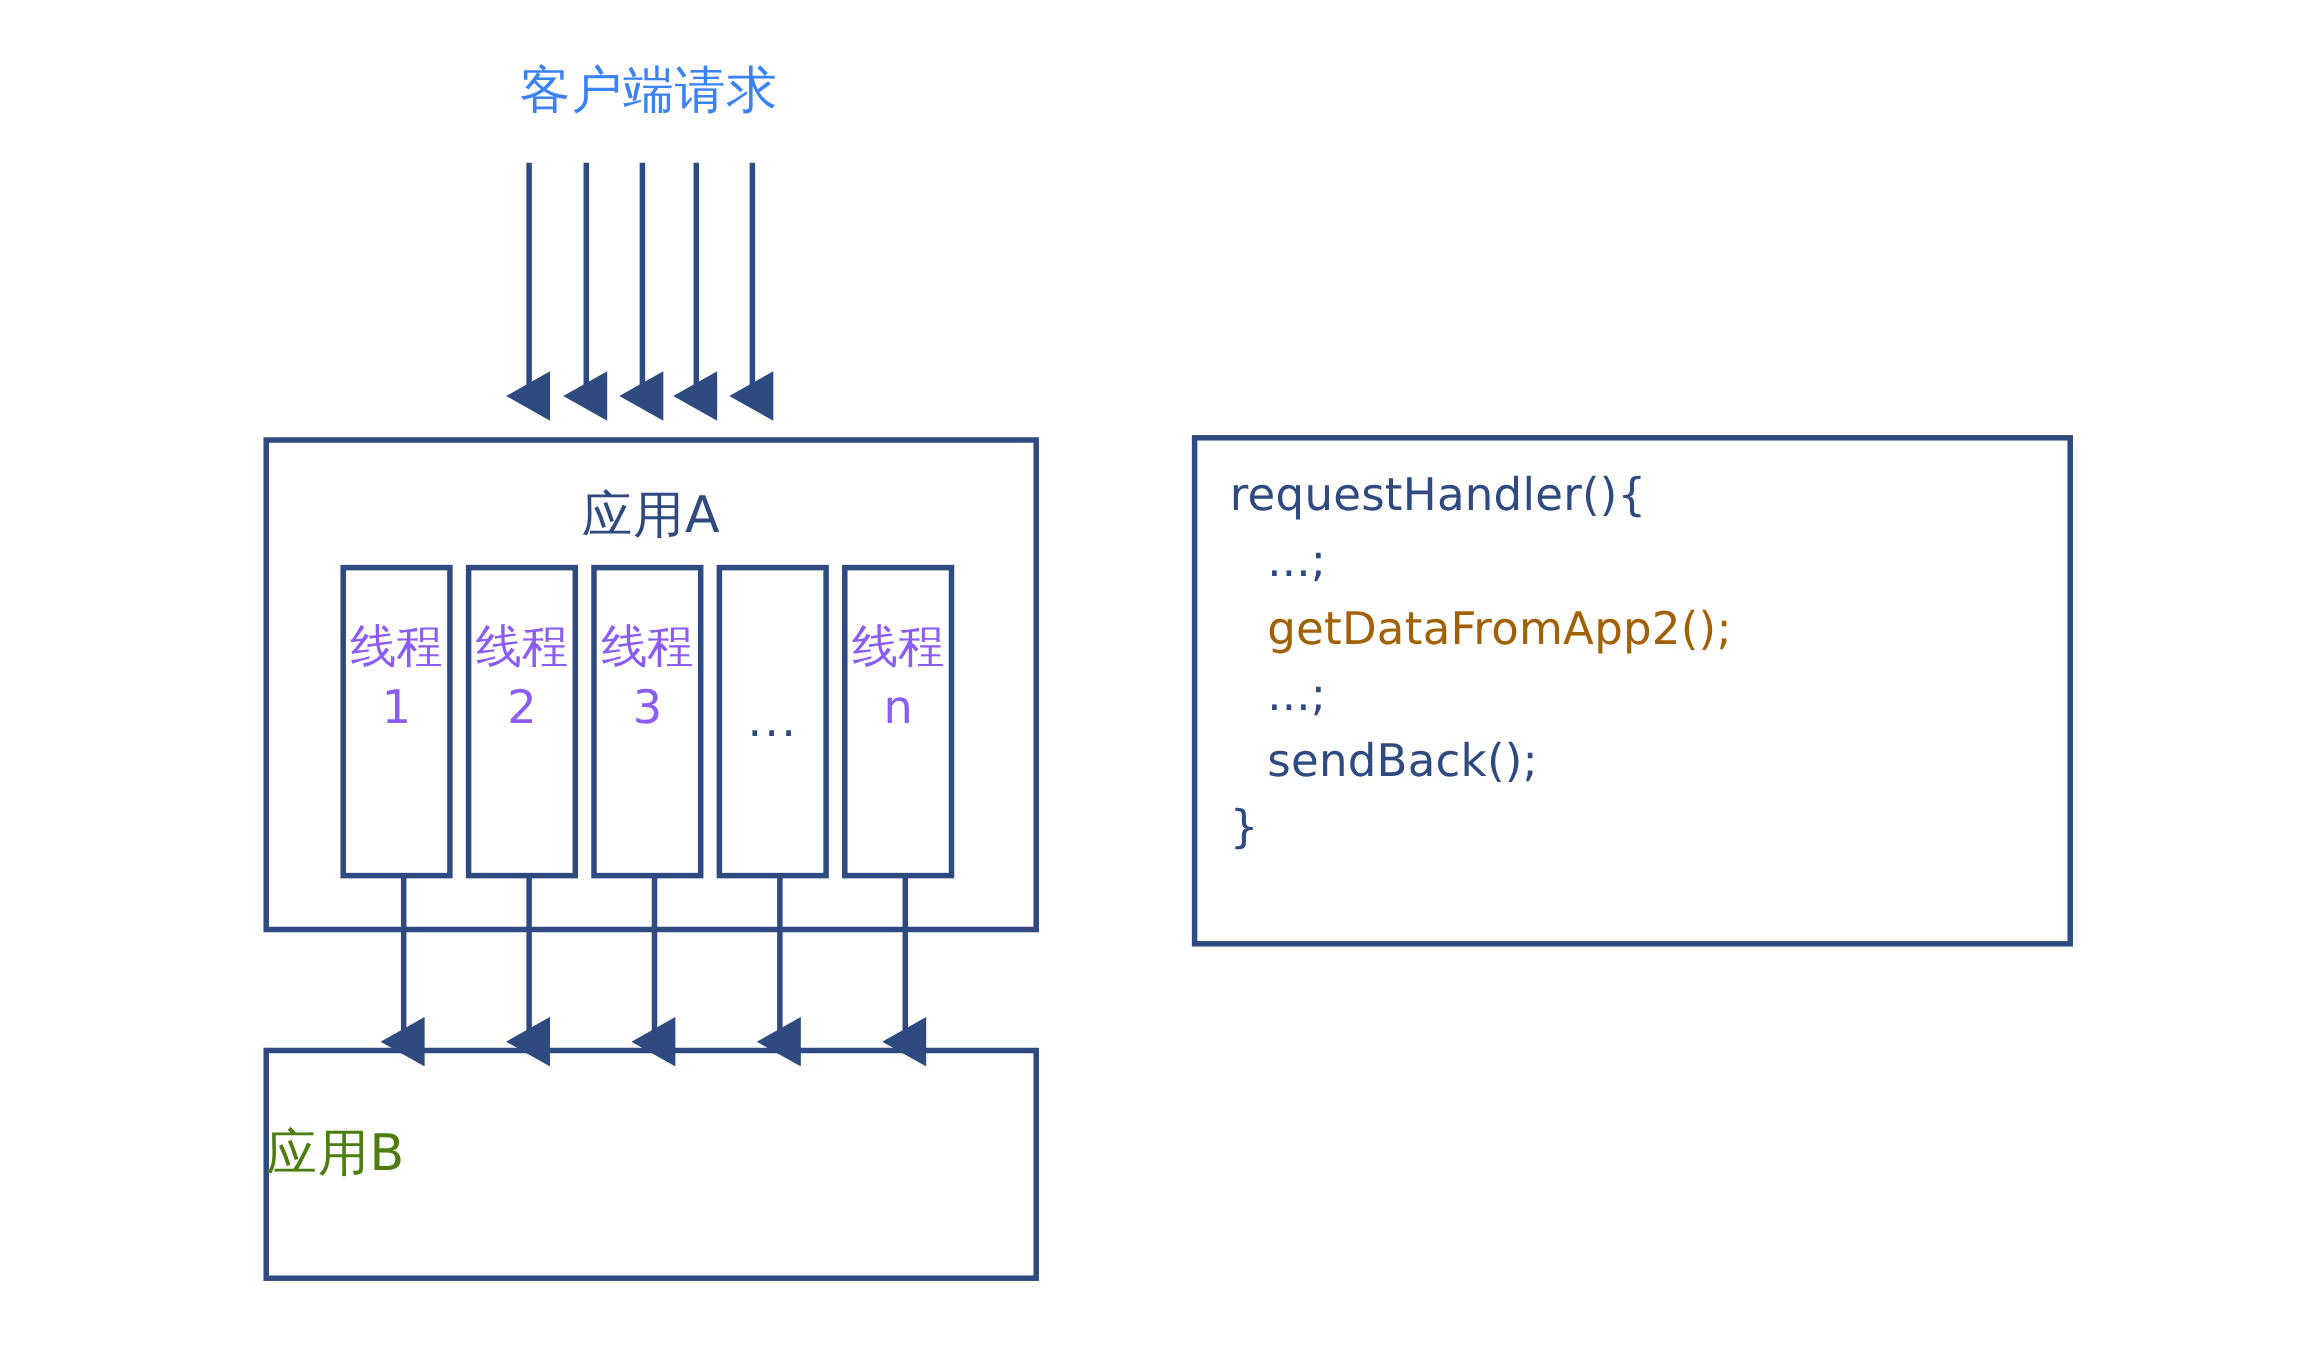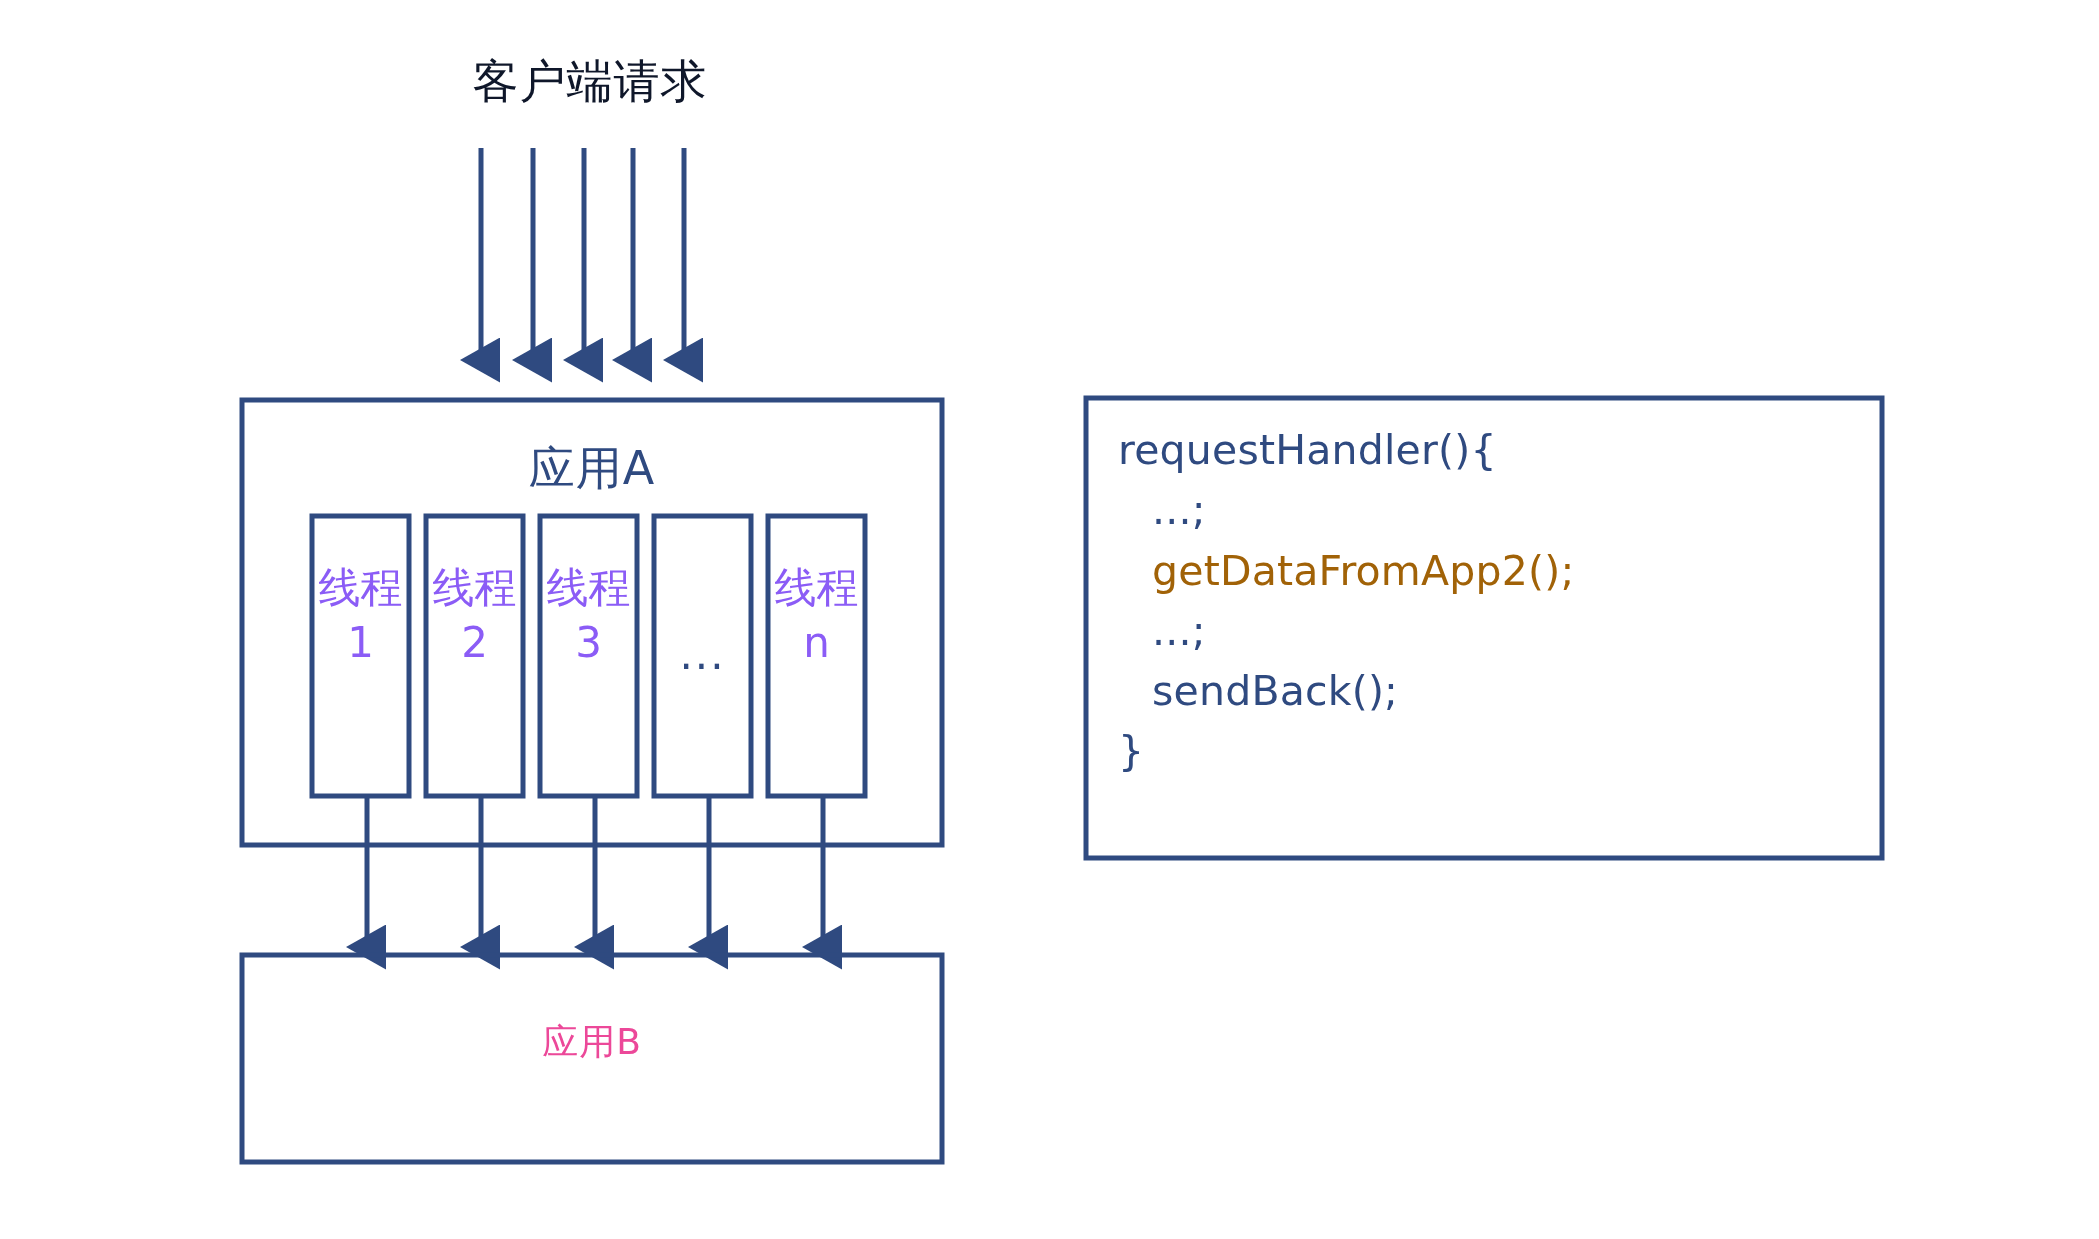--- a/index.html
+++ b/index.html
@@ -35,21 +35,21 @@
   
   .abs { position: absolute; }
 
   .client-request-label {
     left: 380px;
     top: 56px;
     width: 420px;
     text-align: center;
     font-size: 46px;
     line-height: 1.12;
-    color: #0f172a;
+    color: #3b82f6;
     font-family: "DejaVu Sans", sans-serif;
     letter-spacing: 1px;
     white-space: nowrap;
   }
 
   .app-a-title {
     left: 242px;
     top: 415px;
     width: 700px;
     text-align: center;
@@ -57,23 +57,23 @@
     color: #2F4A80;
     letter-spacing: 1px;
     white-space: nowrap;
     margin-top: 23px;
   }
 
   .app-b-title {
     left: 242px;
     top: 1018px;
     width: 700px;
-    text-align: center;
-    font-size: 36px;
-    color: #ec4899;
+    text-align: left;
+    font-size: 46px;
+    color: #4d7c0f;
     letter-spacing: 1px;
     white-space: nowrap;
   }
 
   .thread-label {
     position: absolute;
     width: 97px;
     text-align: center;
     font-size: 42px;
     line-height: 1.32;

